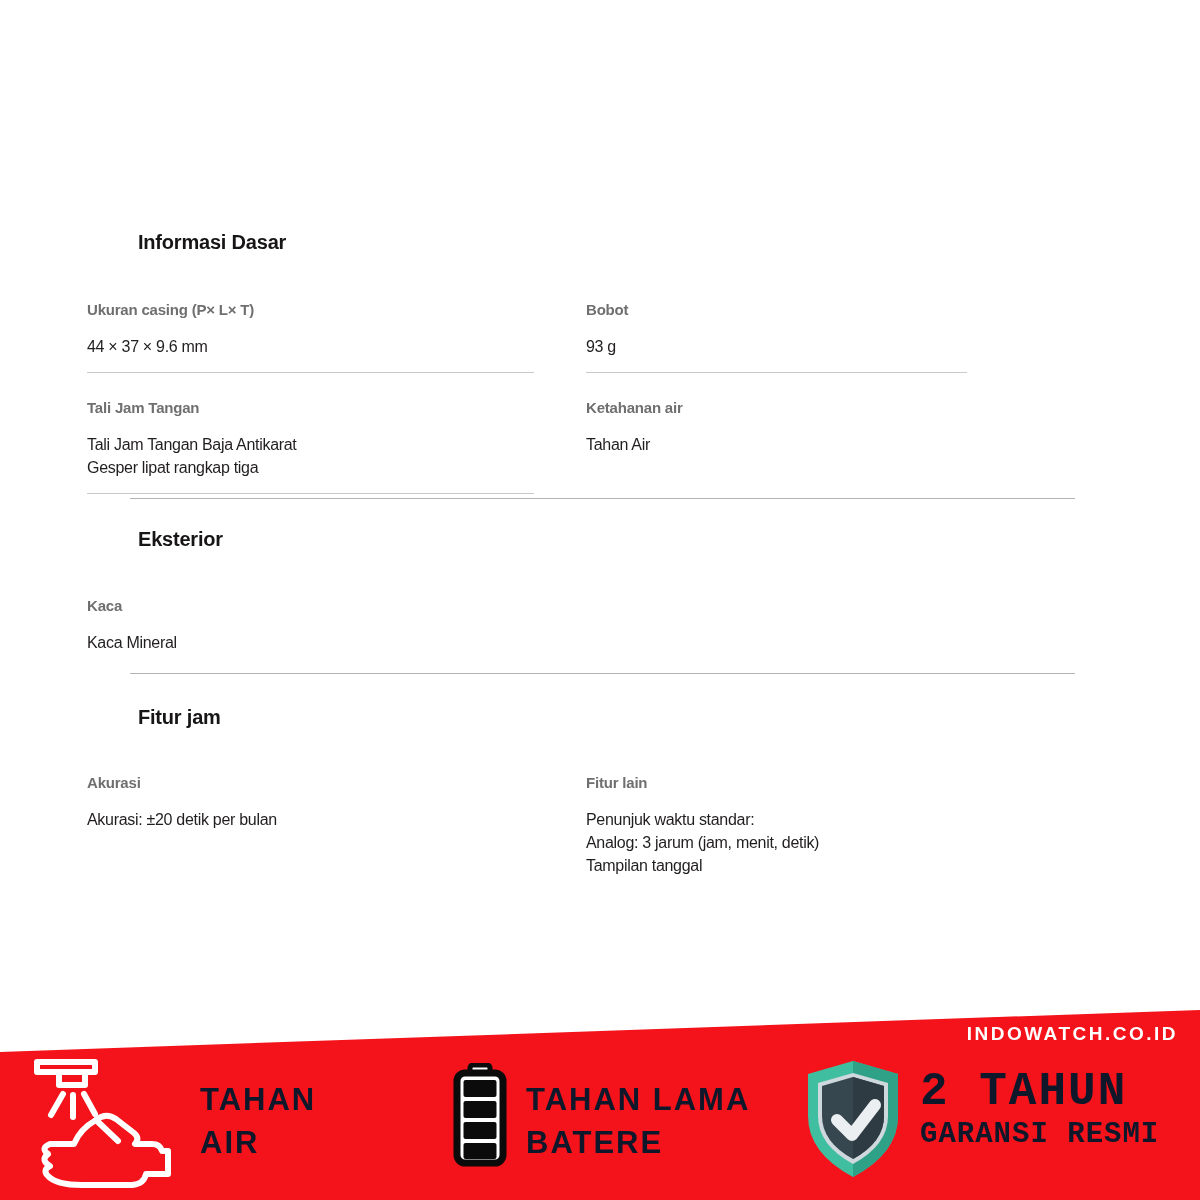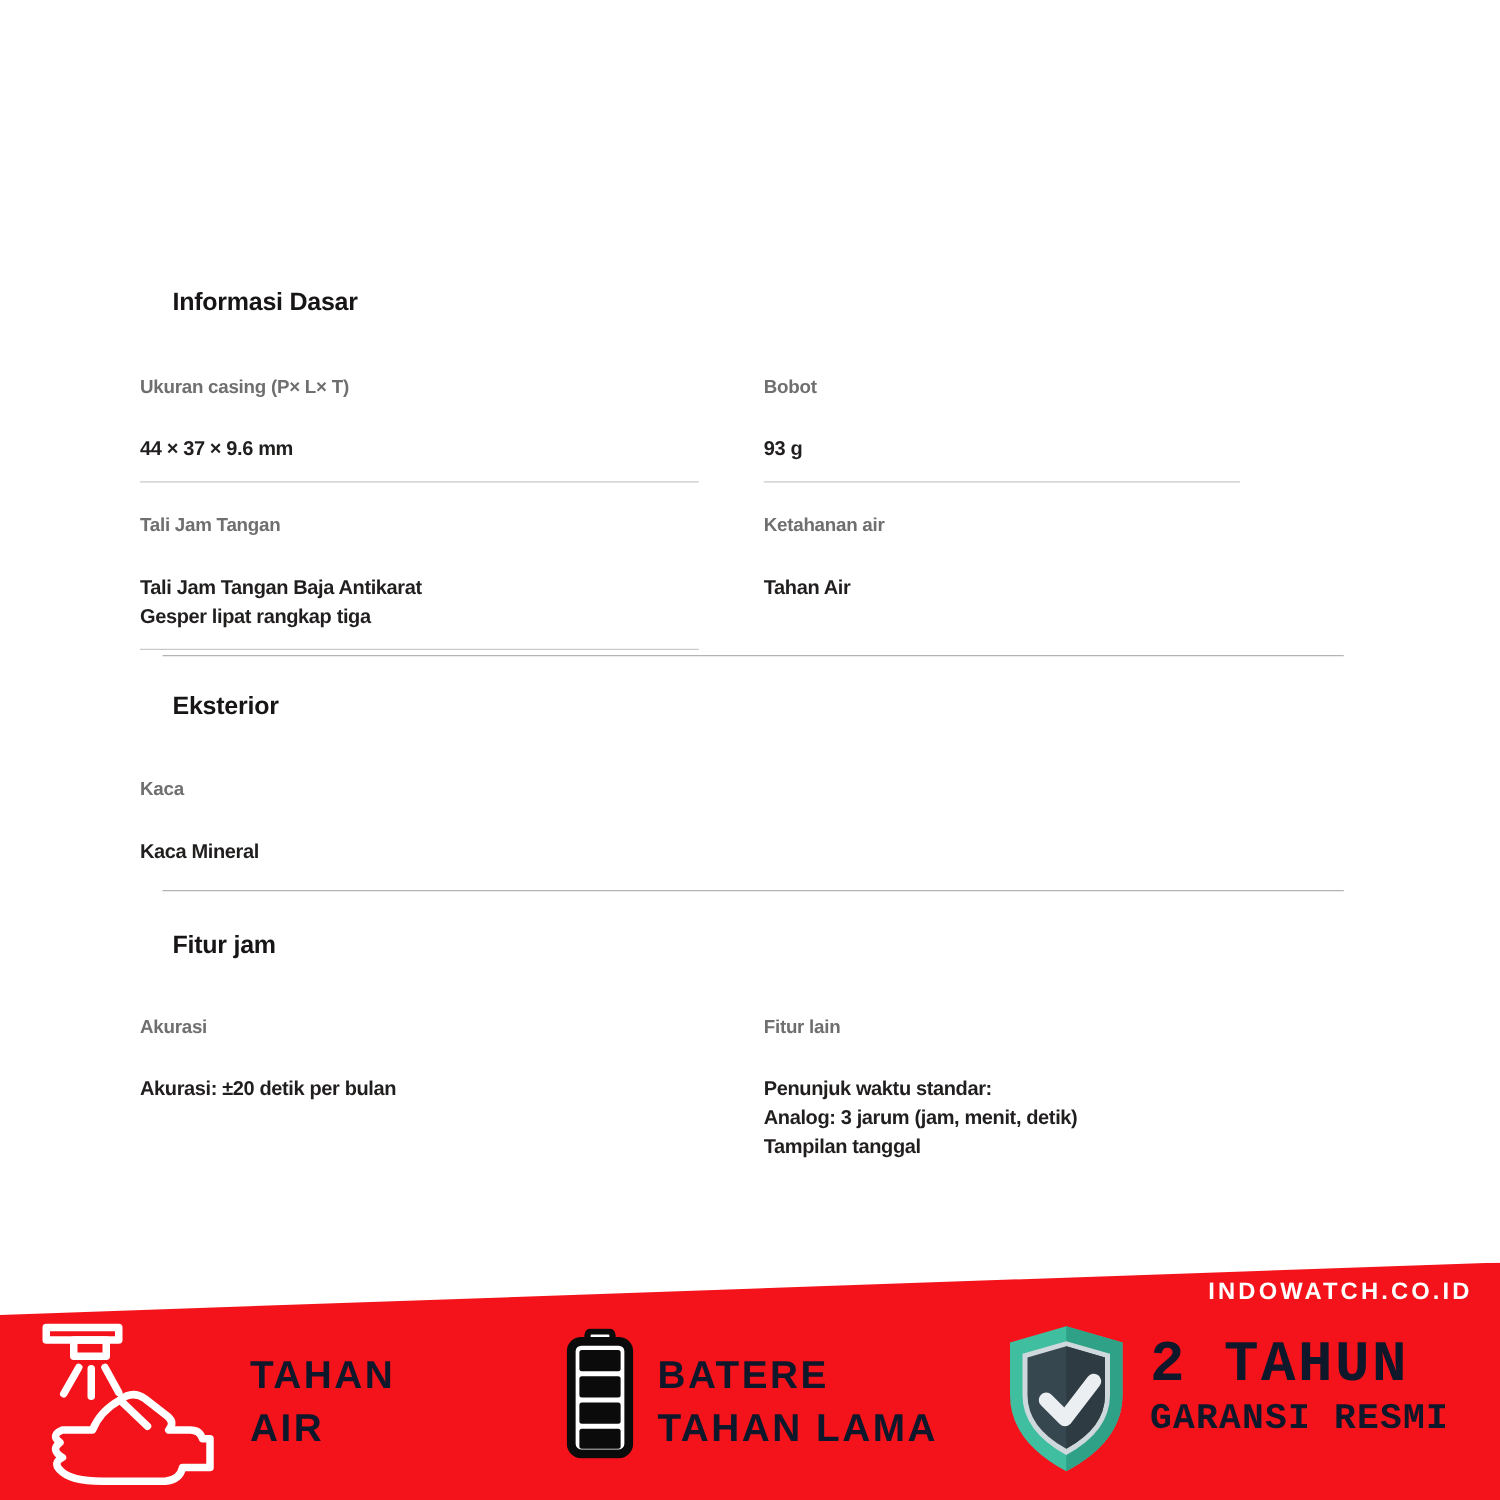--- a/index.html
+++ b/index.html
@@ -17,26 +17,26 @@
     font-family:"Liberation Sans",sans-serif;
   }
   
   .content{position:absolute;left:0;top:0;width:968px;padding-top:230px;}
   .section-title{
     margin-left:138px;font-size:20px;line-height:24px;font-weight:700;
     color:var(--head);letter-spacing:-0.2px;
   }
   .grid{
     display:grid;grid-template-columns:447px 381px;column-gap:52px;row-gap:26px;
-    padding-left:112px;
+    padding-left:87px;
   }
   .cell{padding-bottom:14px;}
   .cell.bordered{border-bottom:1px solid var(--row-line);}
   .spec-label{font-size:15px;line-height:18px;font-weight:700;color:var(--label);letter-spacing:-0.2px;}
-  .spec-value{margin-top:29px;font-size:16px;line-height:23px;font-weight:700;color:var(--value);letter-spacing:-0.3px;}
+  .spec-value{margin-top:16px;font-size:16px;line-height:23px;font-weight:400;color:var(--value);letter-spacing:-0.3px;}
   hr.section-divider{
     border:none;border-top:1px solid var(--sec-line);
     width:945px;margin:4px 0 0 130px;
   }
   .grid-1{margin-top:47px;}
   .title-2{margin-top:28px;}
   .grid-2{margin-top:46px;}
   hr.divider-2{margin-top:5px;}
   .title-3{margin-top:31px;}
   .grid-3{margin-top:45px;}
@@ -144,22 +144,22 @@
       <svg width="54" height="104" viewBox="0 0 54 104">
         <rect x="17" y="2" width="20" height="12" rx="3" fill="#ffffff" stroke="#0B0B0B" stroke-width="5"></rect>
         <rect x="4" y="10" width="46" height="90" rx="8" fill="#ffffff" stroke="#0B0B0B" stroke-width="7"></rect>
         <rect x="10.5" y="17" width="33" height="17" rx="2" fill="#0B0B0B"></rect>
         <rect x="10.5" y="38" width="33" height="17" rx="2" fill="#0B0B0B"></rect>
         <rect x="10.5" y="59" width="33" height="17" rx="2" fill="#0B0B0B"></rect>
         <rect x="10.5" y="80" width="33" height="16" rx="2" fill="#0B0B0B"></rect>
       </svg>
     </span>
     <div class="feature-text ft-2">
+      <span class="ft-line">TAHAN LAMA</span>
       <span class="ft-line">BATERE</span>
-      <span class="ft-line">TAHAN LAMA</span>
     </div>
 
     <span class="feature-icon icon-shield">
       <svg width="106" height="122" viewBox="0 0 106 122">
         <defs>
           <clipPath id="rightHalf">
               <rect x="53" y="0" width="53" height="122"></rect>
             </clipPath>
         </defs>
         <path d="M53 3 L98 16 V58 Q98 95 53 119 Q8 95 8 58 V16 Z" fill="#3FBFA0"></path>

